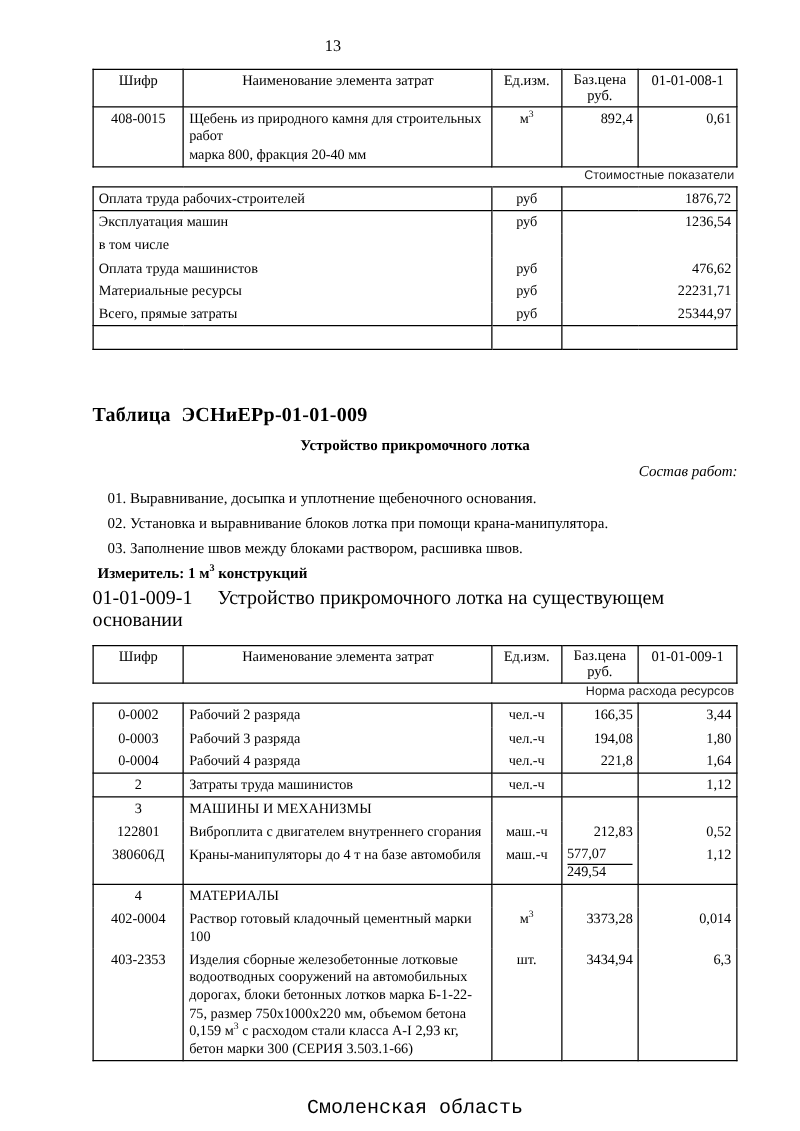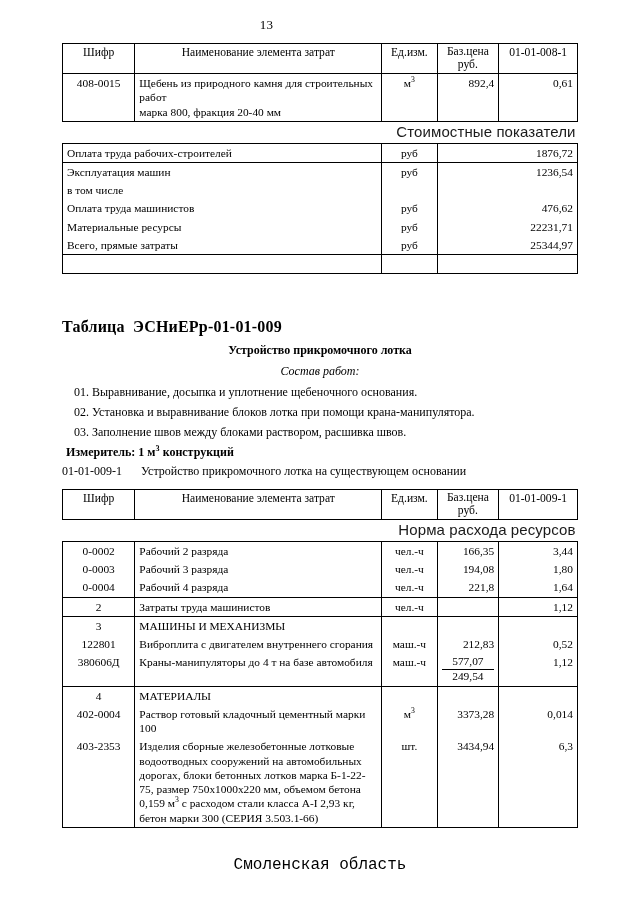--- a/index.html
+++ b/index.html
@@ -13,21 +13,21 @@
     background: #ffffff;
     font-family: "Liberation Serif", "DejaVu Serif", serif;
     color: #000000;
     overflow: hidden;
   }
   .page {
     position: relative;
     width: 533px;
     height: 905px;
     box-sizing: border-box;
-    padding: 0;
+    padding: 12px;
   }
   .page-number {
     text-align: center;
     font-size: 13px;
     padding-top: 17px;
     padding-bottom: 10px;
     letter-spacing: 0.2px;
   }
   .content {
     margin: 0 62px 0 62px;
@@ -63,21 +63,21 @@
   }
   .hdr-2line { line-height: 1.08; }
 
   
   tr.band td {
     border: none;
     border-left: none;
     border-right: none;
     padding: 1px 2px 1px 0;
     font-family: "Liberation Sans", "DejaVu Sans", sans-serif;
-    font-size: 15px;
+    font-size: 10px;
     text-align: right;
     color: #1a1a1a;
     letter-spacing: 0.1px;
     height: 13px;
   }
   tr.band td.band-left { border: none; }
 
   
   .nb      { border: none !important; }
   .nb-l    { border-left: none !important; }
@@ -86,21 +86,21 @@
   .nb-b    { border-bottom: none !important; }
 
   .bold { font-weight: bold; }
   .ctr  { text-align: center; margin-top: 19px; }
   .rgt  { text-align: right; }
   .lft  { text-align: left; }
 
   .row-tall td { padding-top: 3px; padding-bottom: 3px; }
 
   
-  .frac { display: block; text-align: center; }
+  .frac { display: block; text-align: left; }
   .frac .num {
     display: block;
     border-bottom: 1px solid #000;
     padding-bottom: 0px;
     line-height: 1.2;
   }
   .frac .den {
     display: block;
     padding-top: 0px;
     line-height: 1.2;
@@ -117,35 +117,35 @@
   }
   .work-title {
     font-size: 12px;
     font-weight: bold;
     text-align: center;
     margin: 0 0 6px 0;
   }
   .sostav {
     font-size: 12px;
     font-style: italic;
-    text-align: center;
+    text-align: right;
     margin: 0 0 6px 0;
   }
   .work-item {
     font-size: 12px;
     margin: 4px 0 5px 0;
     padding-left: 12px;
   }
   .izmeritel {
     font-size: 12px;
     font-weight: bold;
     margin: 5px 0 4px 4px;
   }
   .norm-line {
-    font-size: 12px;
+    font-size: 16px;
     margin: 0 0 10px 0;
   }
   .norm-line .norm-code { margin-right: 16px; }
 
   sup { font-size: 0.68em; vertical-align: super; line-height: 0; }
 
   .footer-region {
     text-align: center;
     font-size: 16px;
     margin-top: 28px;

